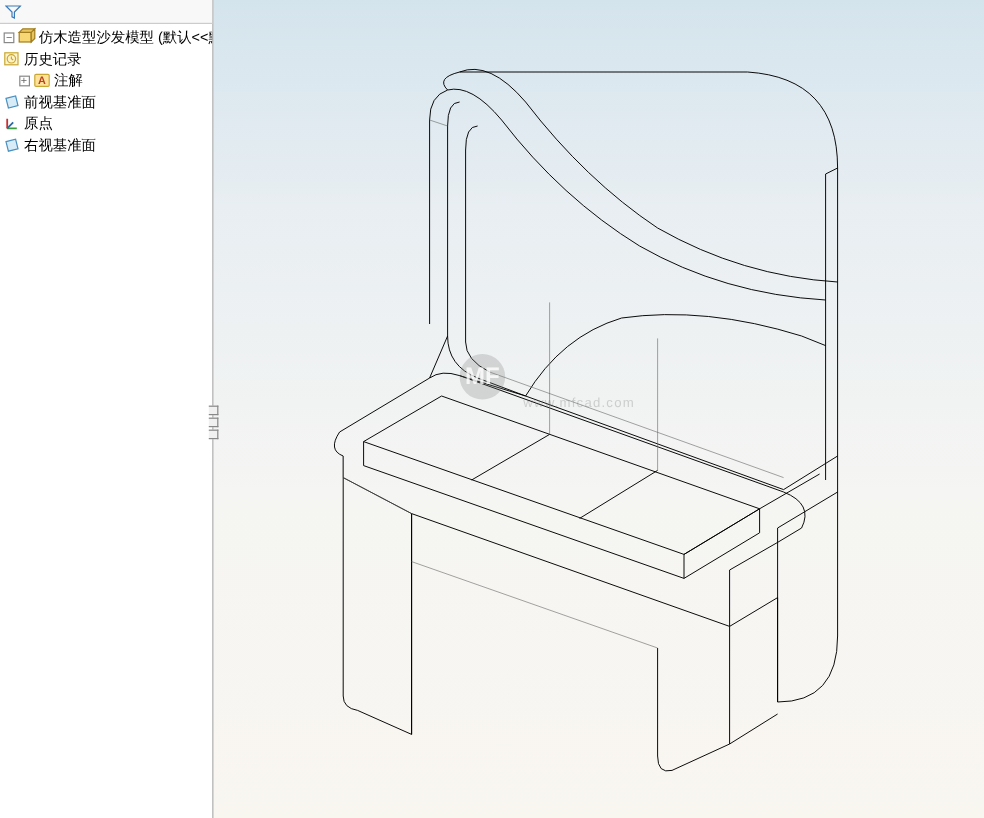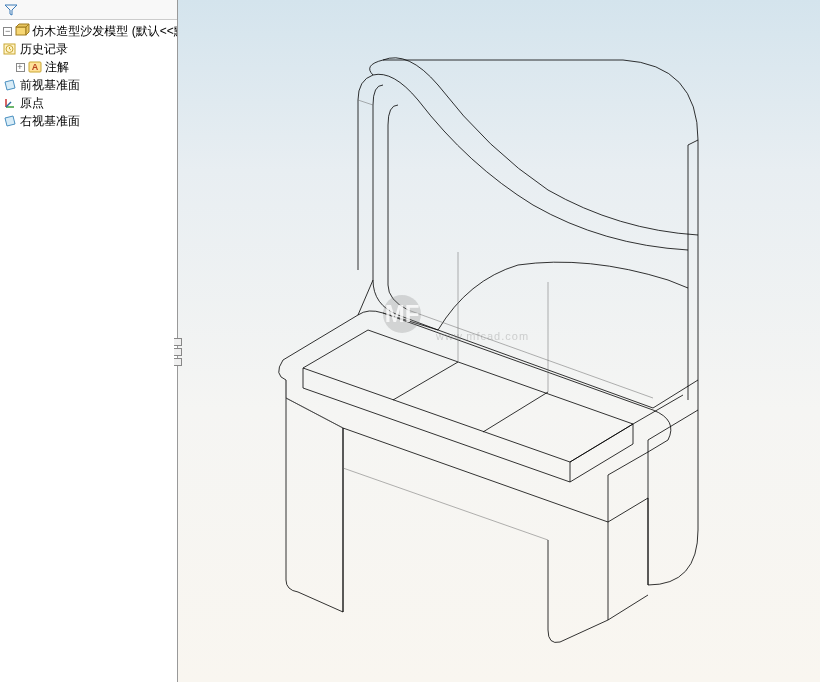--- a/index.html
+++ b/index.html
@@ -125,21 +125,21 @@
       gap: 6px;
     }
     .watermark-logo {
       width: 38px;
       height: 38px;
       border-radius: 50%;
       background: rgba(120,120,120,0.25);
       display: inline-flex;
       align-items: center;
       justify-content: center;
-      font-size: 24px;
+      font-size: 20px;
       color: rgba(255,255,255,0.8);
     }
     .watermark-sub {
       position: absolute;
       top: 330px;
       left: 258px;
       font-size: 11px;
       color: rgba(120,120,120,0.3);
       letter-spacing: 1px;
     }

